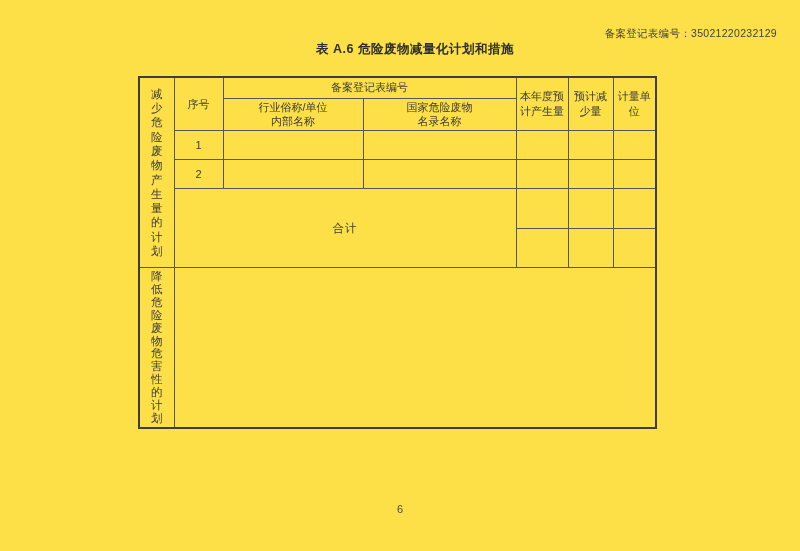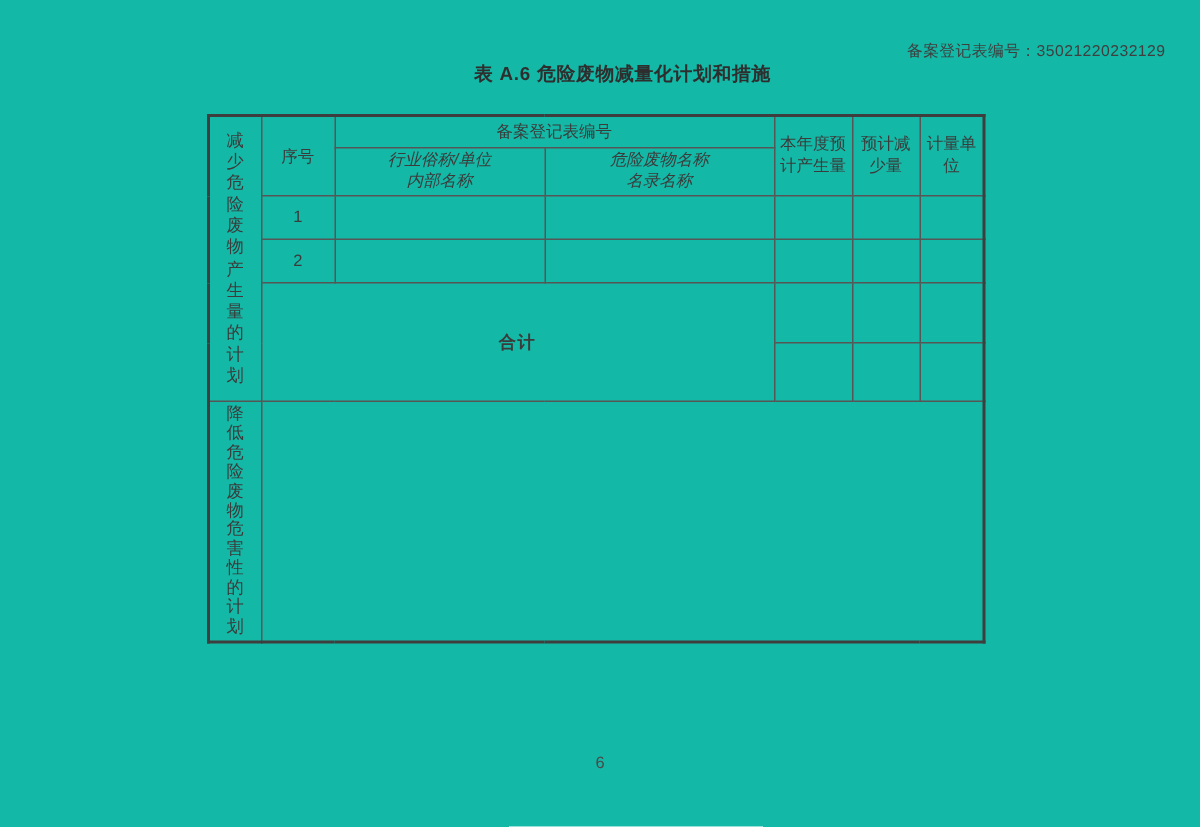--- a/index.html
+++ b/index.html
@@ -6,21 +6,21 @@
   html, body {
     width: 800px; height: 551px;
     background: #ffffff;
     font-family: "Liberation Sans", "DejaVu Sans", sans-serif;
     color: #3b3b3b;
     overflow: hidden;
   }
   .page {
     position: relative;
     width: 800px; height: 551px;
-    background: #14b8a6;
+    background: #fde047;
   }
   .reg-line {
     position: absolute;
     top: 27px; right: 23px;
     font-size: 10.5px;
     letter-spacing: 0.3px;
     color: #3f3f3f;
     white-space: nowrap;
   }
   .doc-title {
@@ -44,38 +44,38 @@
   table.form td {
     border: 1px solid #565656;
     text-align: center;
     vertical-align: middle;
     padding: 1px 2px;
     overflow: hidden;
   }
   table.form { border: 2px solid #3e3e3e; }
   td.pre { white-space: pre-line; line-height: 1.35; }
   tr.hrow1 { height: 21px; }
-  tr.hrow2 { height: 28px; font-style: italic; }
+  tr.hrow2 { height: 28px; }
   tr.drow1 { height: 29px; }
   tr.drow2 { height: 29px; }
   tr.trow1 { height: 40px; }
   tr.trow2 { height: 39px; }
   tr.srow  { height: 160px; }
   td.vcell { padding: 0; }
   .vtext {
     width: 13px;
     margin: 0 auto;
     word-break: break-all;
     font-size: 11.5px;
     color: #3b3b3b;
     text-align: center;
   }
   .vtext.s1 { line-height: 14.3px; }
   .vtext.s2 { line-height: 12.9px; text-align: center; }
-  td.total-cell { font-size: 11.5px; letter-spacing: 1px; font-weight: bold; }
+  td.total-cell { font-size: 11.5px; letter-spacing: 1px; }
   .page-num {
     position: absolute;
     top: 503px; left: 0; width: 800px;
     text-align: center;
     font-size: 11px;
     color: #4a4a4a;
   }
 </style>
 </head>
 <body>
@@ -108,21 +108,21 @@
         <td rowspan="2" class="pre">本年度预
 计产生量</td>
         <td rowspan="2" class="pre">预计减
 少量</td>
         <td rowspan="2" class="pre">计量单
 位</td>
       </tr>
       <tr class="hrow2">
         <td class="pre">行业俗称/单位
 内部名称</td>
-        <td class="pre">危险废物名称
+        <td class="pre">国家危险废物
 名录名称</td>
       </tr>
       <tr class="drow1">
         <td>1</td>
         <td></td>
         <td></td>
         <td></td>
         <td></td>
         <td></td>
       </tr>

